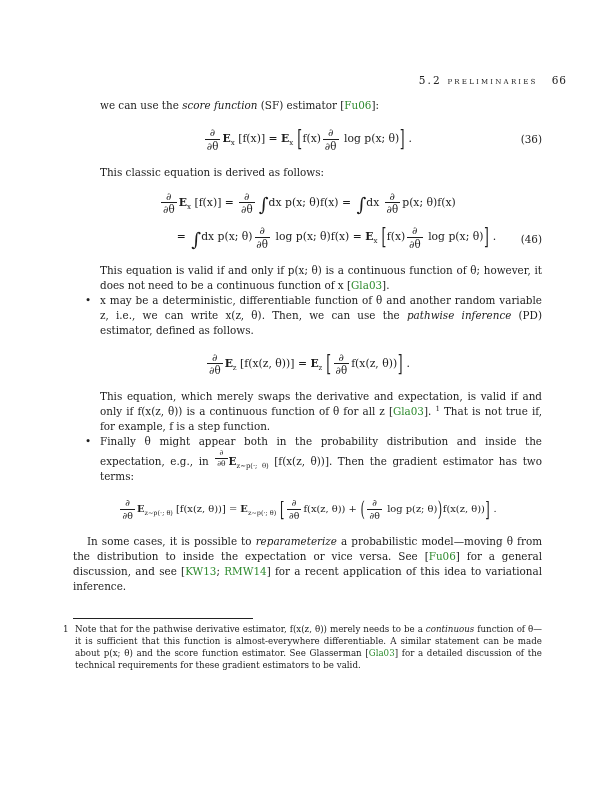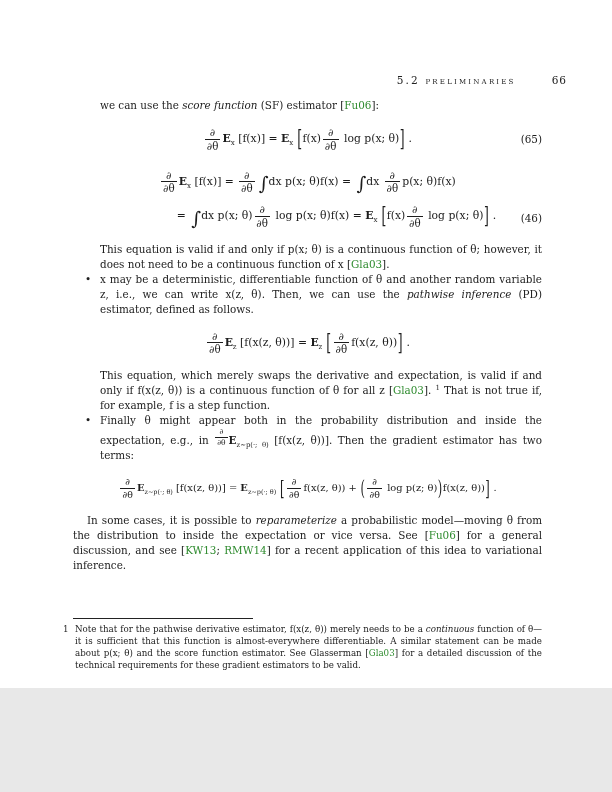--- a/index.html
+++ b/index.html
@@ -1,28 +1,28 @@
 <!DOCTYPE html>
 <html><head>
 <meta charset="utf-8">
 <style>
   html,body{margin:0;padding:0;background:#e8e8e8;}
   .page{
-    position:relative;width:612px;height:688px;margin:0 auto;background:#ffffff;
+    position:relative;width:612px;height:792px;margin:0 auto;background:#ffffff;
     font-family:"DejaVu Serif","Liberation Serif",serif;color:#1c1c1c;
     overflow:hidden;
   }
   .running-header{
     position:absolute;top:74px;right:45px;display:flex;align-items:baseline;
     font-size:10.5px;color:#222;
   }
   .running-header .sec{
     font-variant:small-caps;letter-spacing:2.2px;
   }
-  .running-header .pg{margin-left:22px;letter-spacing:1px;padding-left:14px;}
+  .running-header .pg{letter-spacing:1px;padding-left:14px;}
   .content{
     position:absolute;left:73px;right:70px;top:98px;
     font-size:10.4px;line-height:15px;text-align:justify;
   }
   .para{margin:0;}
   .indent1{margin-left:27px;}
   .pindent{text-indent:14px;}
   .list-item{position:relative;margin-left:27px;}
   .bullet{position:absolute;left:-15px;top:0;text-indent:0;}
   
@@ -60,23 +60,24 @@
     <span class="sec">5.2 preliminaries</span>
     <span class="pg">66</span>
   </div>
 
   <div class="content">
 
     <p class="para indent1"><span>we can use the </span><span class="it">score function</span><span> (SF) estimator [</span><span class="lg" style="color: rgb(46, 139, 46);">Fu06</span><span>]:</span></p>
 
     <div class="eqwrap">
       <div class="eqline"><span class="frac"><span class="fn">∂</span><span class="fd">∂θ</span></span><span class="bb">E</span><sub>x</sub><span> [f(x)] = </span><span class="bb">E</span><sub>x</sub><span> </span><span class="big">[</span><span>f(x)</span><span class="frac"><span class="fn">∂</span><span class="fd">∂θ</span></span><span> log p(x; θ)</span><span class="big">]</span><span> .</span></div>
-      <span class="eqnum">(65)</span>
+      <span class="eqnum">(36)</span>
     </div>
 
+    <p class="para indent1"><span>This classic equation is derived as follows:</span></p>
 
     <div class="eqwrap mline">
       <div class="eqline"><span class="frac"><span class="fn">∂</span><span class="fd">∂θ</span></span><span class="bb">E</span><sub>x</sub><span> [f(x)] = </span><span class="frac"><span class="fn">∂</span><span class="fd">∂θ</span></span><span class="int">∫</span><span>dx p(x; θ)f(x) = </span><span class="int">∫</span><span>dx </span><span class="frac"><span class="fn">∂</span><span class="fd">∂θ</span></span><span>p(x; θ)f(x)</span></div>
       <div class="eqline" style="padding-left:58px;"><span>= </span><span class="int">∫</span><span>dx p(x; θ)</span><span class="frac"><span class="fn">∂</span><span class="fd">∂θ</span></span><span> log p(x; θ)f(x) = </span><span class="bb">E</span><sub>x</sub><span> </span><span class="big">[</span><span>f(x)</span><span class="frac"><span class="fn">∂</span><span class="fd">∂θ</span></span><span> log p(x; θ)</span><span class="big">]</span><span> .</span></div>
       <span class="eqnum bottom">(46)</span>
     </div>
 
     <p class="para indent1"><span>This equation is valid if and only if p(x; θ) is a continuous function of θ; however, it does not need to be a continuous function of x [</span><span class="lg" style="color: rgb(46, 139, 46);">Gla03</span><span>].</span></p>
 
     <div class="list-item">

